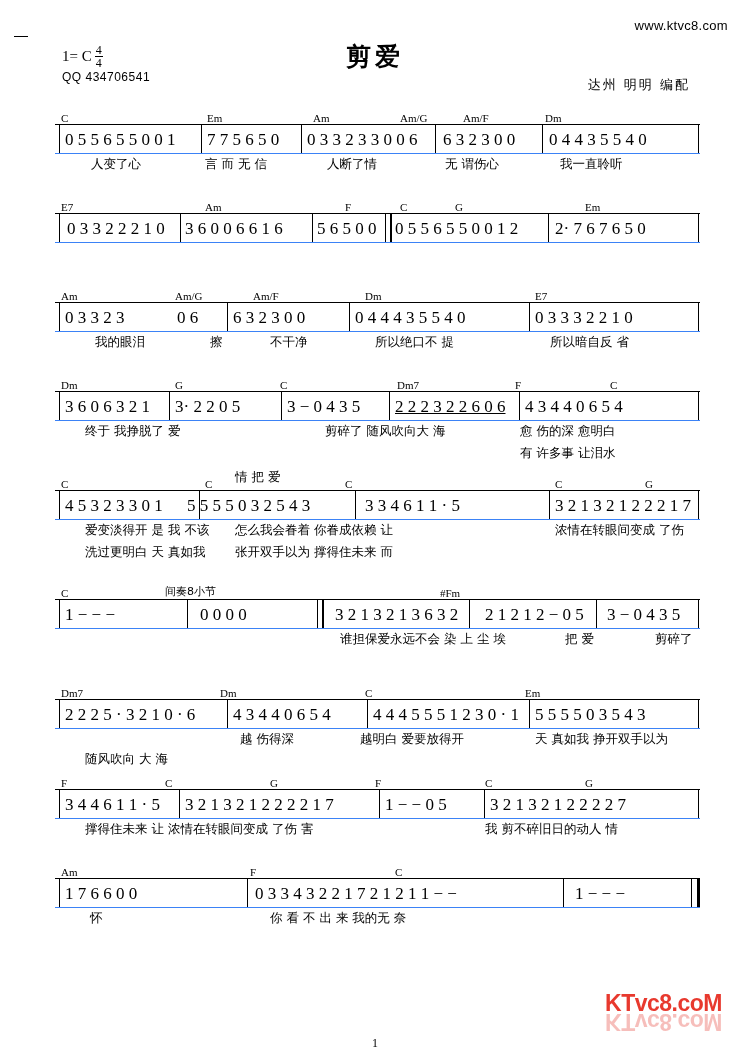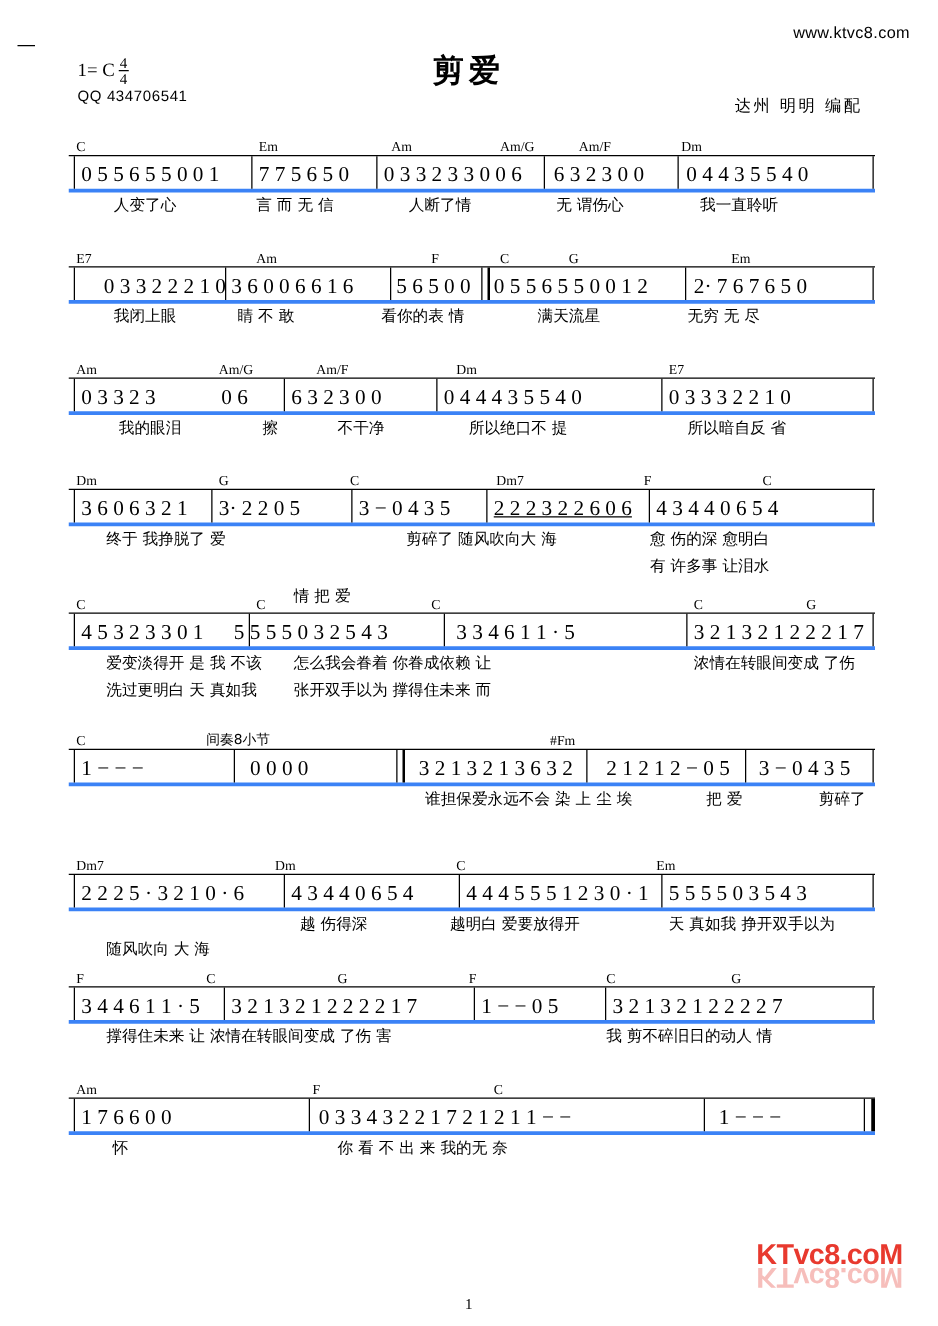--- a/index.html
+++ b/index.html
@@ -106,21 +106,21 @@
     position: absolute;
     bottom: 0;
     font-family: "Liberation Serif", serif;
     font-size: 11px;
     white-space: nowrap;
   }
   .staff {
     position: relative;
     height: 30px;
     border-top: 1px solid #000;
-    border-bottom: 3px solid #3b82f6;
+    border-bottom: 1px solid #3b82f6;
     background: #fff;
     box-sizing: border-box;
   }
   .staff .barline {
     position: absolute;
     top: 0;
     bottom: 0;
     width: 1px;
     background: #000;
   }
@@ -264,33 +264,26 @@
       <span class="chord" style="left:530px;">Em</span>
     </div>
     <div class="staff">
       <span class="barline" style="left:4px;"></span>
       <span class="barline" style="left:125px;"></span>
       <span class="barline" style="left:257px;"></span>
       <span class="dblbar" style="left:330px;"></span>
       <span class="barline" style="left:493px;"></span>
       <span class="barline" style="left:643px;"></span>
       <div class="notes">
-        <span class="n" style="left:28px;">0 3 3 2 2 2 1 0</span>
+        <span class="n" style="left:12px;">0 3 3 2 2 2 1 0</span>
         <span class="n" style="left:130px;">3 6 0 0 6 6 1 6</span>
         <span class="n" style="left:262px;">5 6 5 0 0</span>
         <span class="n" style="left:340px;">0 5 5 6 5 5 0 0 1 2</span>
         <span class="n" style="left:500px;">2· 7 6 7 6 5 0</span>
       </div>
-    </div>
-    <div class="lyrics">
-      <span class="ly" style="left:36px;">我闭上眼</span>
-      <span class="ly" style="left:135px;">睛   不  敢</span>
-      <span class="ly" style="left:250px;">看你的表  情</span>
-      <span class="ly" style="left:375px;">满天流星</span>
-      <span class="ly" style="left:495px;">无穷    无 尽</span>
     </div>
   </div>
 
   <div class="system" style="top:288px;">
     <div class="chords">
       <span class="chord" style="left:6px;">Am</span>
       <span class="chord" style="left:120px;">Am/G</span>
       <span class="chord" style="left:198px;">Am/F</span>
       <span class="chord" style="left:310px;">Dm</span>
       <span class="chord" style="left:480px;">E7</span>

